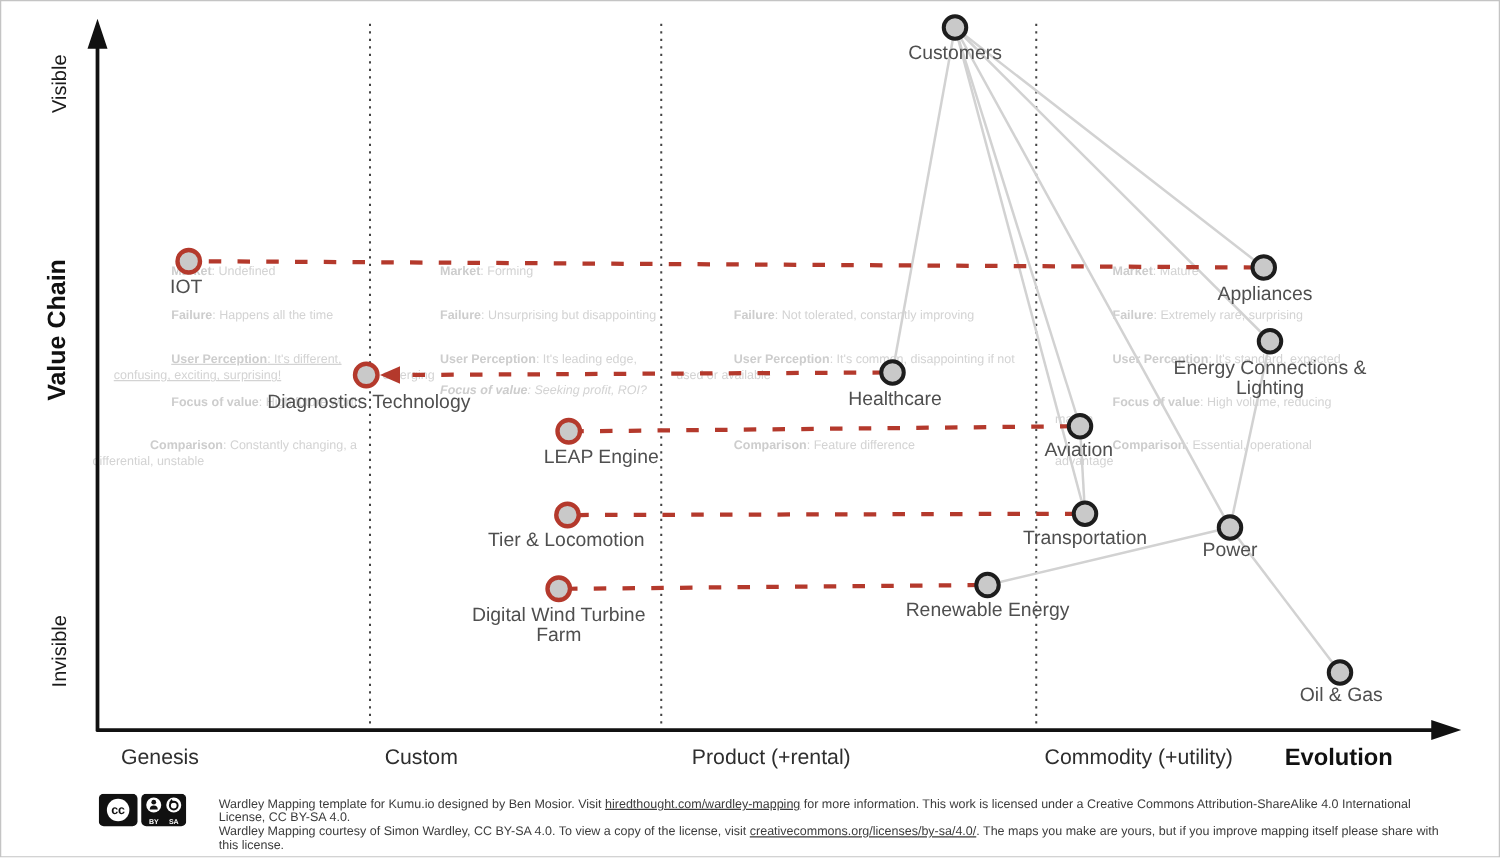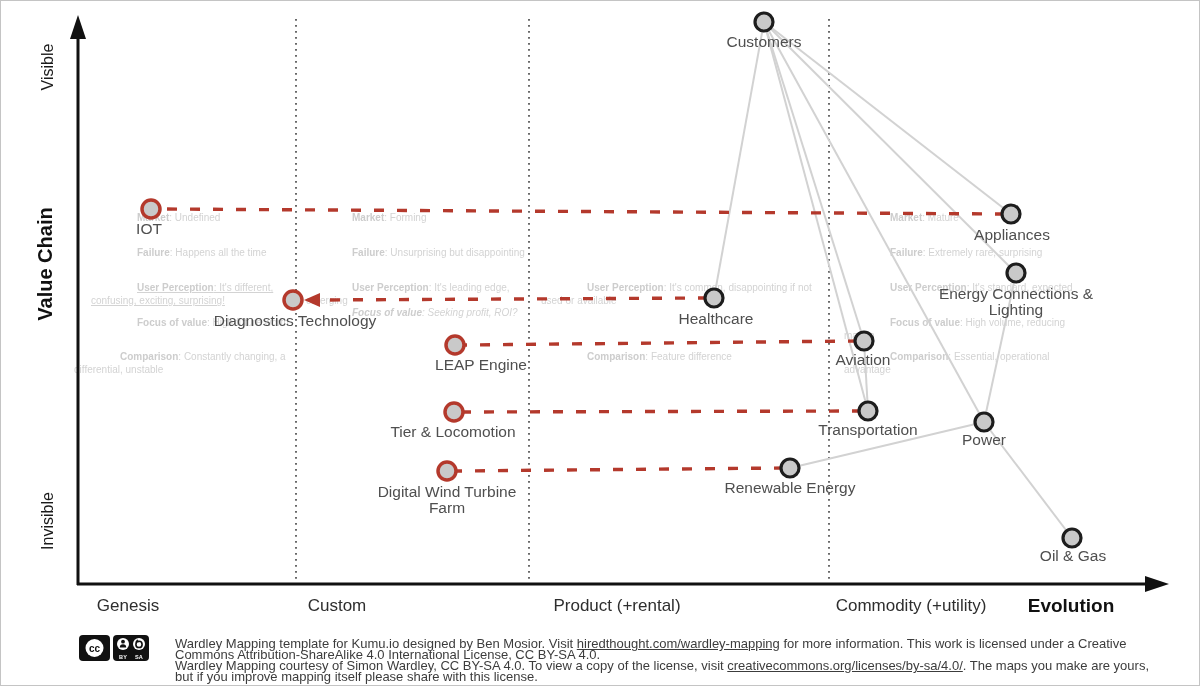--- a/index.html
+++ b/index.html
@@ -9,38 +9,39 @@
   .note b{font-weight:bold;color:#cdcdcd;margin-left:46px;}
   #map-svg{position:absolute;left:0;top:0;z-index:2;}
   text{font-family:"Liberation Sans",sans-serif;}
   .node-label{font-size:15.5px;fill:#4f4f4f;}
   .stage-label{font-size:17px;fill:#2e2e2e;}
   .axis-side{font-size:16px;fill:#1a1a1a;}
   .axis-side-bold{font-size:20px;font-weight:bold;fill:#111;}
   .evolution-label{font-size:19px;font-weight:bold;fill:#111;}
   #footer{position:absolute;left:78px;top:634px;z-index:3;display:flex;align-items:flex-start;}
   #footer-badge{flex:0 0 auto;margin-right:26px;}
-  #footer-text{font-size:13px;line-height:11px;color:#3c3c3c;max-width:980px;padding-top:3px;}
+  #footer-text{font-size:10px;line-height:11px;color:#3c3c3c;max-width:980px;padding-top:3px;}
   #footer-text .lnk{text-decoration:underline;}
 </style>
 </head>
 <body>
 
 <div id="frame">
 
   <div id="notes-layer">
       <div class="note" style="left: 90px; top: 210px; width: 215px;"><b>Market</b>: Undefined</div>
       <div class="note" style="left: 90px; top: 245px; width: 215px;"><b>Failure</b>: Happens all the time</div>
       <div class="note" style="left: 90px; top: 280px; width: 215px; text-decoration: underline;"><b>User Perception</b>: It's different, confusing, exciting, surprising!</div>
       <div class="note" style="left: 90px; top: 315px; width: 215px;"><b>Focus of value</b>: High future worth</div>
       <div class="note" style="left: 73px; top: 349px; width: 215px;"><b>Comparison</b>: Constantly changing, a differential, unstable</div>
       <div class="note" style="left: 305px; top: 210px; width: 248px;"><b>Market</b>: Forming</div>
       <div class="note" style="left: 305px; top: 245px; width: 248px;"><b>Failure</b>: Unsurprising but disappointing</div>
       <div class="note" style="left: 305px; top: 280px; width: 248px;"><b>User Perception</b>: It's leading edge, emerging</div>
       <div class="note" style="left: 305px; top: 305px; width: 248px; font-style: italic;"><b>Focus of value</b>: Seeking profit, ROI?</div>
+      <div class="note" style="left: 540px; top: 245px; width: 292px;"><b>Failure</b>: Not tolerated, constantly improving</div>
       <div class="note" style="left: 540px; top: 280px; width: 292px;"><b>User Perception</b>: It's common, disappointing if not used or available</div>
       <div class="note" style="left: 540px; top: 349px; width: 292px;"><b>Comparison</b>: Feature difference</div>
       <div class="note" style="left: 843px; top: 210px; width: 250px;"><b>Market</b>: Mature</div>
       <div class="note" style="left: 843px; top: 245px; width: 250px;"><b>Failure</b>: Extremely rare, surprising</div>
       <div class="note" style="left: 843px; top: 280px; width: 250px;"><b>User Perception</b>: It's standard, expected</div>
       <div class="note" style="left: 843px; top: 315px; width: 250px;"><b>Focus of value</b>: High volume, reducing margin</div>
       <div class="note" style="left: 843px; top: 349px; width: 250px;"><b>Comparison</b>: Essential, operational advantage</div>
     </div>
 
   <svg id="map-svg" width="1200" height="686" viewBox="0 0 1200 686">

